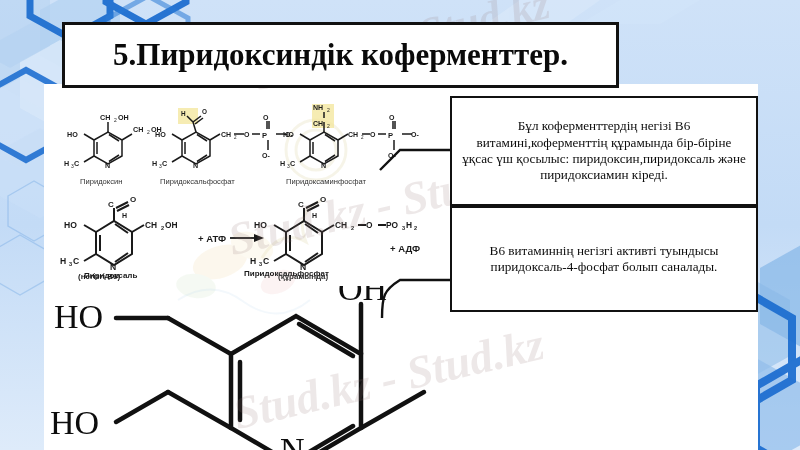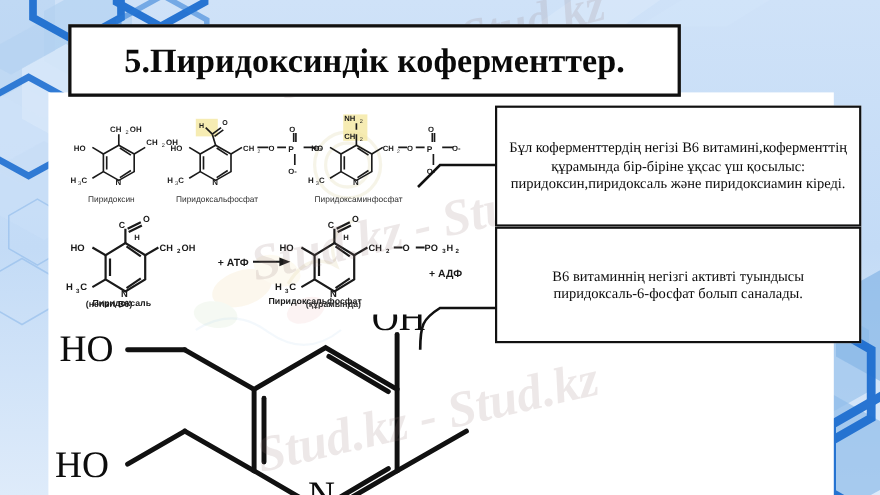--- a/index.html
+++ b/index.html
@@ -27,21 +27,21 @@
     display:flex;align-items:center;justify-content:center;
     box-sizing:border-box;z-index:40;
   }
   .title-text{
     font-family:"Liberation Serif", serif;
     font-weight:bold;font-size:31px;color:#0a0a0a;
     white-space:nowrap;letter-spacing:0px;
   }
   
   .txtbox{
-    position:absolute;left:450px;width:333px;
+    position:absolute;left:450px;width:308px;
     background:#ffffff;border:2px solid #111111;box-sizing:border-box;
     display:flex;align-items:center;justify-content:center;
     z-index:35;
   }
   #txtbox1{top:96px;height:110px;}
   #txtbox2{top:206px;height:106px;}
   .txt{
     font-family:"Liberation Serif", serif;
     font-size:13.2px;line-height:1.24;color:#0c0c0c;
     text-align:center;padding:4px 10px;
@@ -364,21 +364,21 @@
     <path d="M2,24 L22,4 L74,4" fill="none" stroke="#111111" stroke-width="2.4"></path>
   </svg>
   <svg class="connector" style="left:378px;top:256px;width:76px;height:64px;" viewBox="0 0 76 64">
     <path d="M4,62 C4,40 6,34 22,24 L74,24" fill="none" stroke="#111111" stroke-width="2.4"></path>
   </svg>
 
   <div class="txtbox" id="txtbox1">
     <div class="txt">Бұл  коферменттердің  негізі В6 витамині,коферменттің құрамында бір-біріне ұқсас үш қосылыс: пиридоксин,пиридоксаль және пиридоксиамин кіреді.</div>
   </div>
   <div class="txtbox" id="txtbox2">
-    <div class="txt">В6 витаминнің негізгі  активті туындысы пиридоксаль-6-фосфат болып саналады.</div>
+    <div class="txt">В6 витаминнің негізгі  активті туындысы пиридоксаль-4-фосфат болып саналады.</div>
   </div>
 
   <div class="title-box">
     <span class="title-text">5.Пиридоксиндік  коферменттер.</span>
   </div>
 
   <div class="wm" style="left:250px;top:14px;font-size:44px;transform:rotate(-14deg);">Stud.kz - Stud.kz</div>
   <div class="wm" style="left:225px;top:178px;font-size:46px;transform:rotate(-13deg);">Stud.kz - Stud.kz</div>
   <div class="wm" style="left:230px;top:352px;font-size:46px;transform:rotate(-13deg);">Stud.kz - Stud.kz</div>
 

